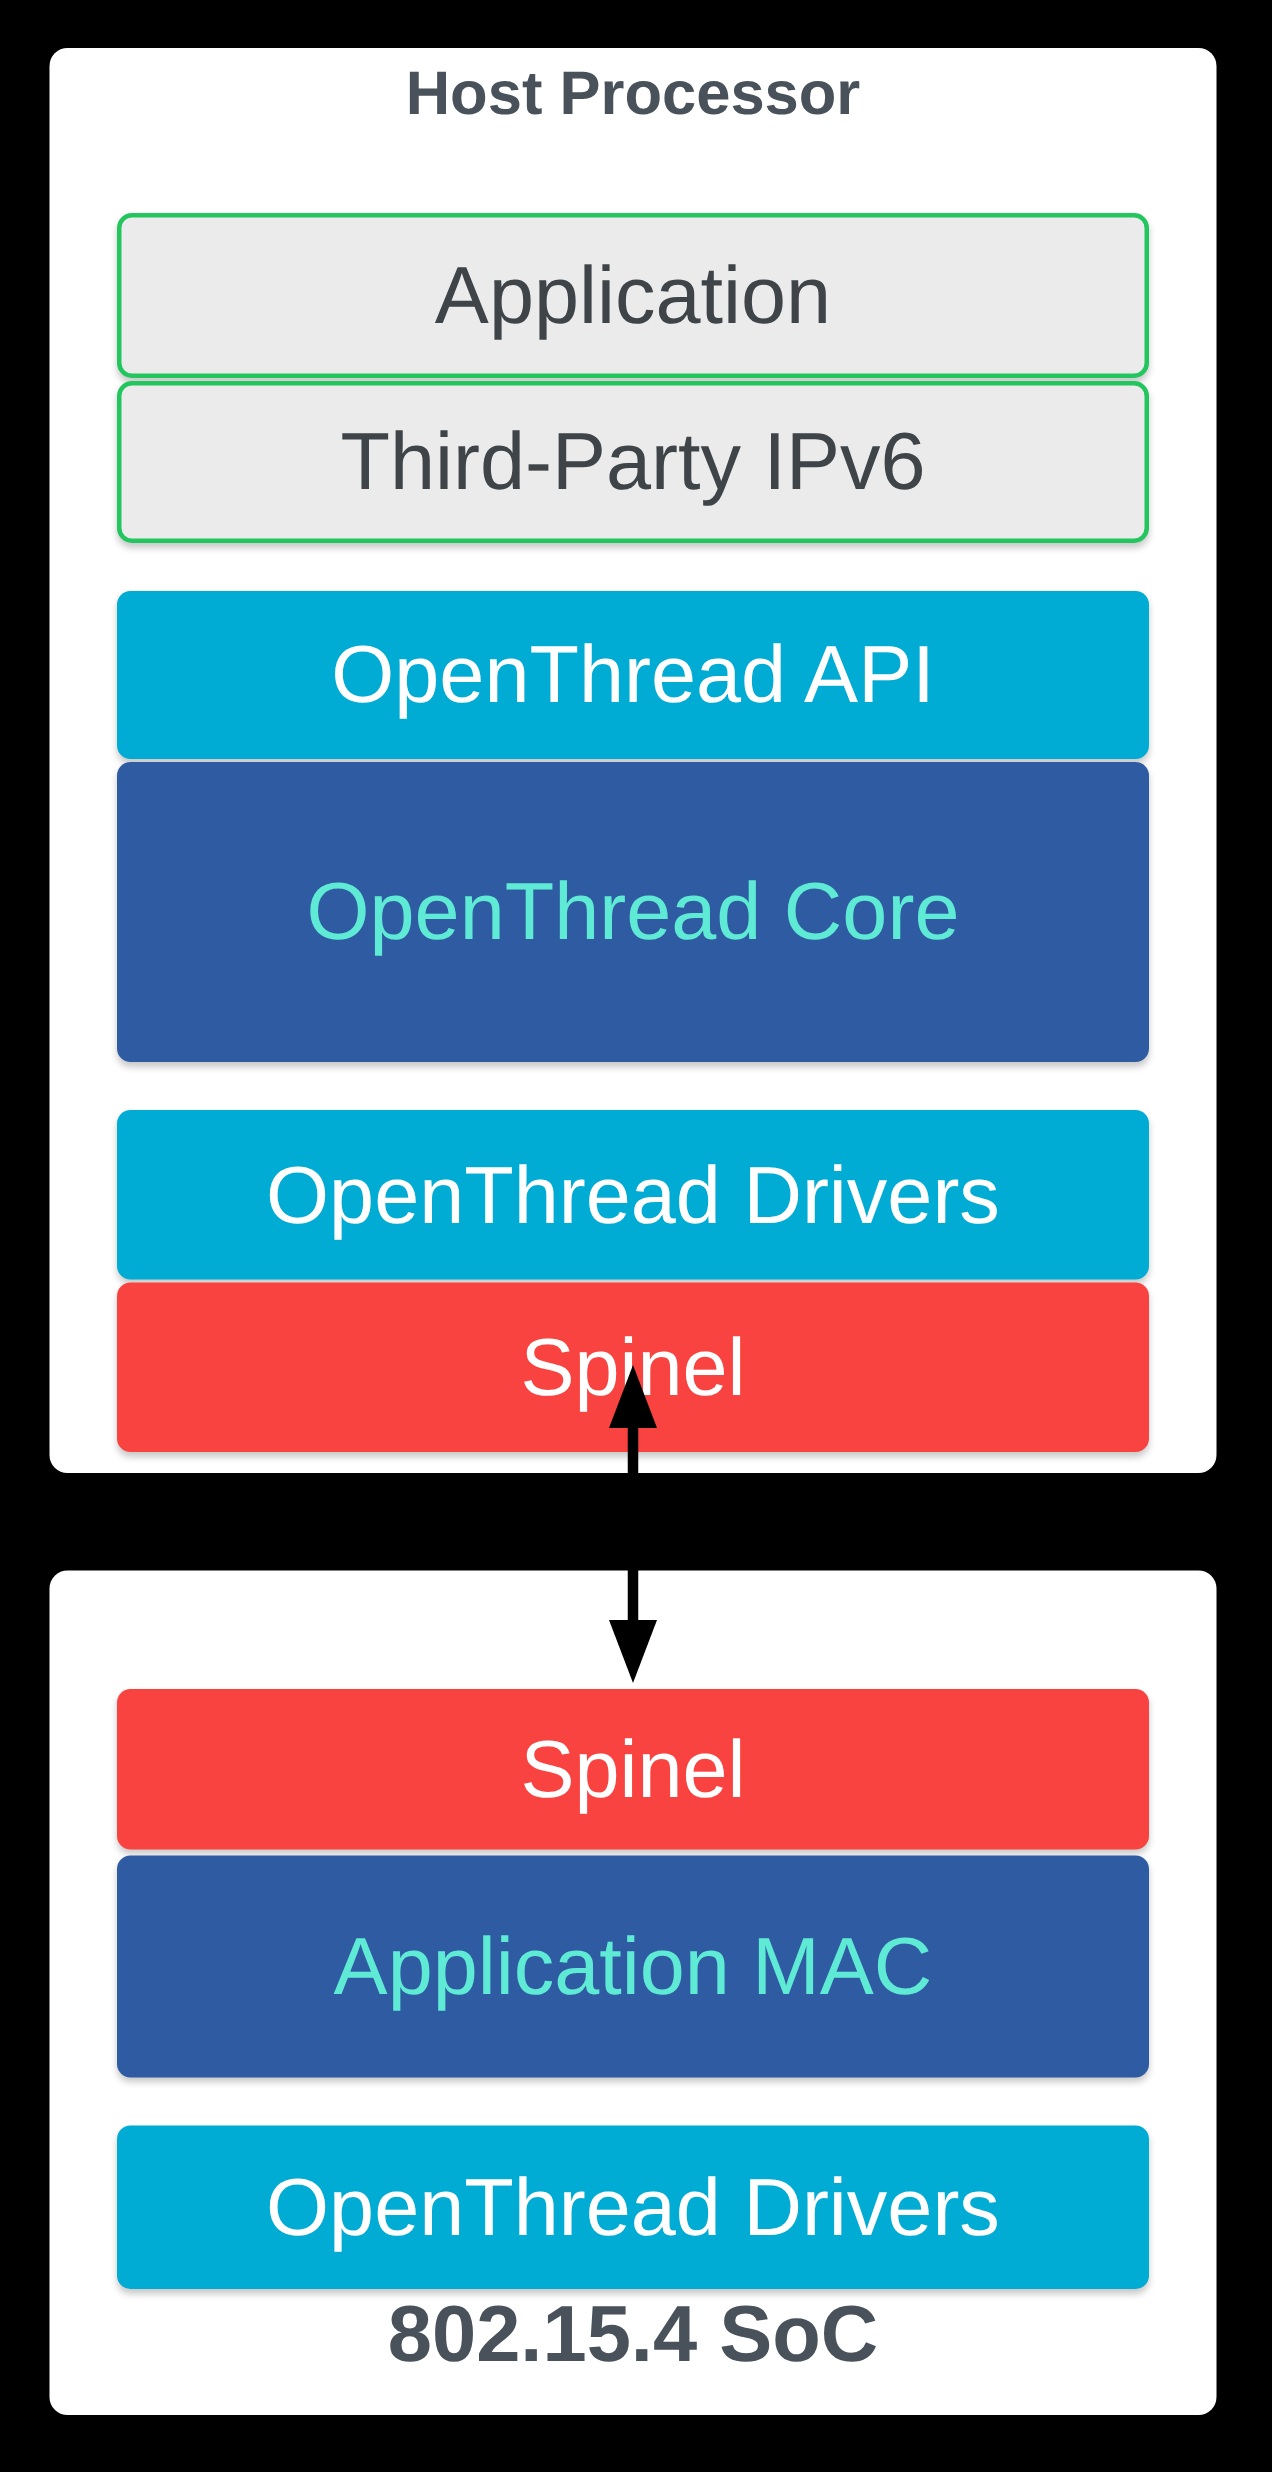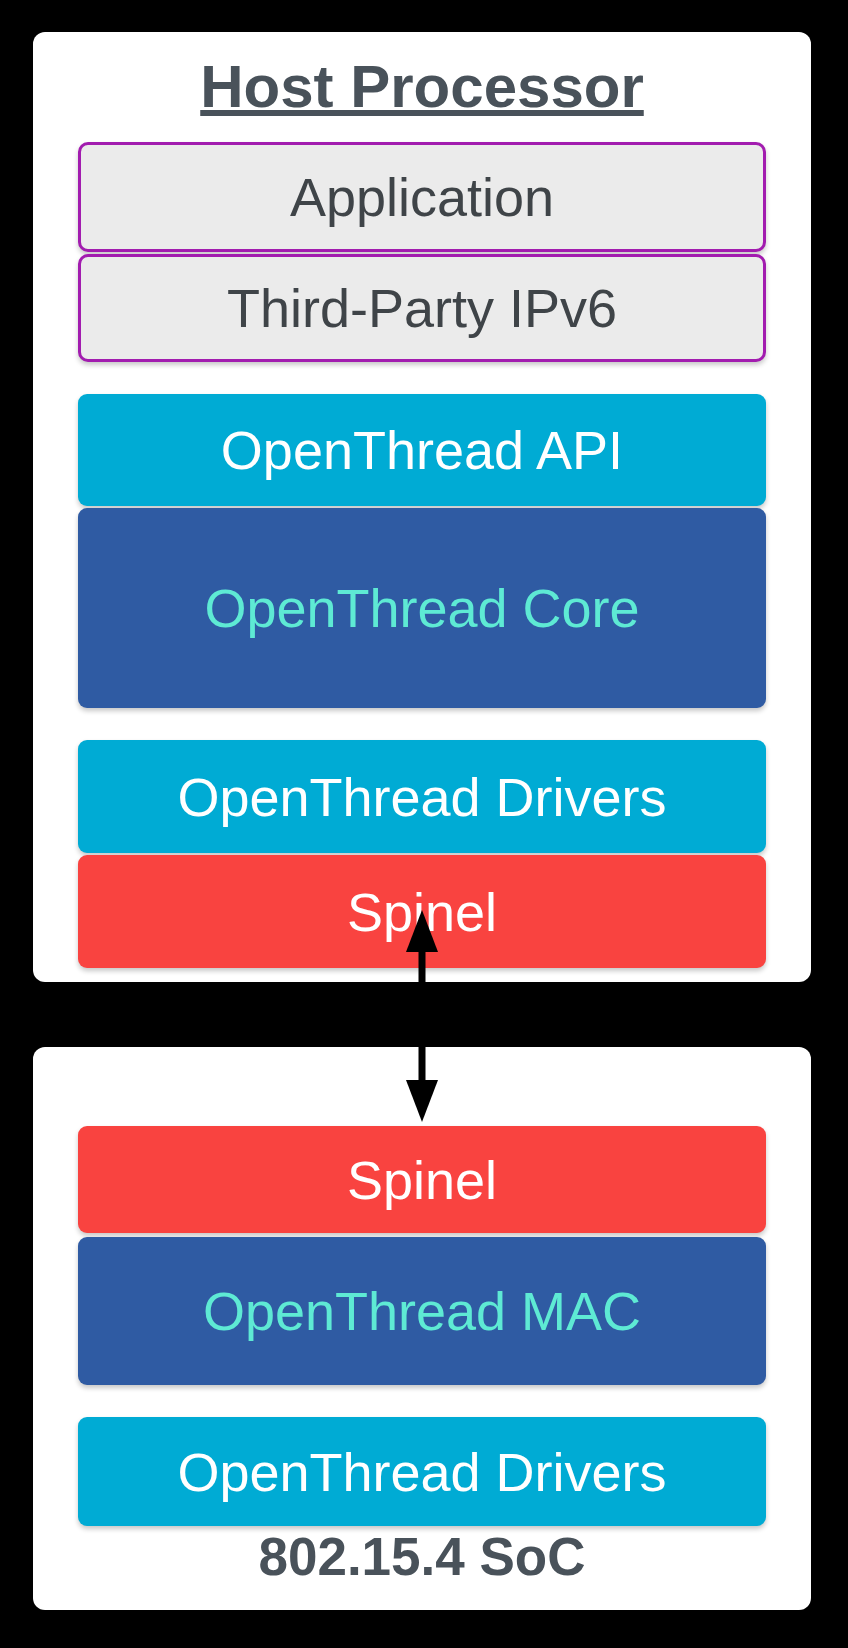--- a/index.html
+++ b/index.html
@@ -14,40 +14,40 @@
     position:absolute; left:33px; width:778px;
     background:#ffffff; border-radius:12px;
   }
   .panel-host { top:32px;  height:950px; }
   .panel-soc  { top:1047px; height:563px; }
 
   .panel-title {
     margin:0; text-align:center;
     font-weight:bold; color:#49525a; line-height:1.1;
   }
-  .panel-host .panel-title { padding-top:22px; font-size:60px;text-decoration:underline; }
+  .panel-host .panel-title { padding-top:8px; font-size:41px; }
   .panel-soc  .panel-title {
     position:absolute; left:0; right:0; bottom:24px; font-size:53px;
   }
 
   .stack { position:absolute; left:45px; right:45px; }
   .panel-host .stack { top:110px; }
   .panel-soc  .stack { top:79px;  }
 
   .layer {
     box-sizing:border-box;
     border-radius:9px;
     display:flex; align-items:center; justify-content:center;
     font-size:54px; line-height:1;
     box-shadow:0 3px 5px rgba(0,0,0,0.22);
   }
   .panel-host .layer { margin-bottom:2px; }
   .panel-soc  .layer { margin-bottom:4px; }
 
-  .layer-gray { background:#ebebeb; border:3px solid #a21caf; color:#3f4448; border-radius:10px; }
+  .layer-gray { background:#ebebeb; border:3px solid #22c55e; color:#3f4448; border-radius:10px; }
   .layer-cyan { background:#00abd4; color:#ffffff;margin-top:32px; }
   .layer-blue { background:#2f5ba3; color:#5eead4; }
   .layer-red  { background:#f94340; color:#ffffff;text-align:right; }
 
   .h110 { height:110px; } .h108 { height:108px; } .h112 { height:112px; }
   .h200 { height:200px; } .h113 { height:113px; } .h107 { height:107px; }
   .h148 { height:148px; } .h109 { height:109px; }
 
   .arrow-svg {
     position:absolute; left:392px; top:908px;
@@ -89,21 +89,21 @@
     <rect x="26.5" y="30" width="7" height="150" fill="#000000"></rect>
     <polygon points="30,214 14,172 46,172" fill="#000000"></polygon>
   </svg>
 
   <section class="panel panel-soc">
     <div class="stack">
       <div class="layer layer-red h107">
         <span>Spinel</span>
       </div>
       <div class="layer layer-blue h148">
-        <span>OpenThread MAC</span>
+        <span>Application MAC</span>
       </div>
       <div class="layer layer-cyan h109">
         <span>OpenThread Drivers</span>
       </div>
     </div>
     <h2 class="panel-title">802.15.4 SoC</h2>
   </section>
 
 </div>
 

